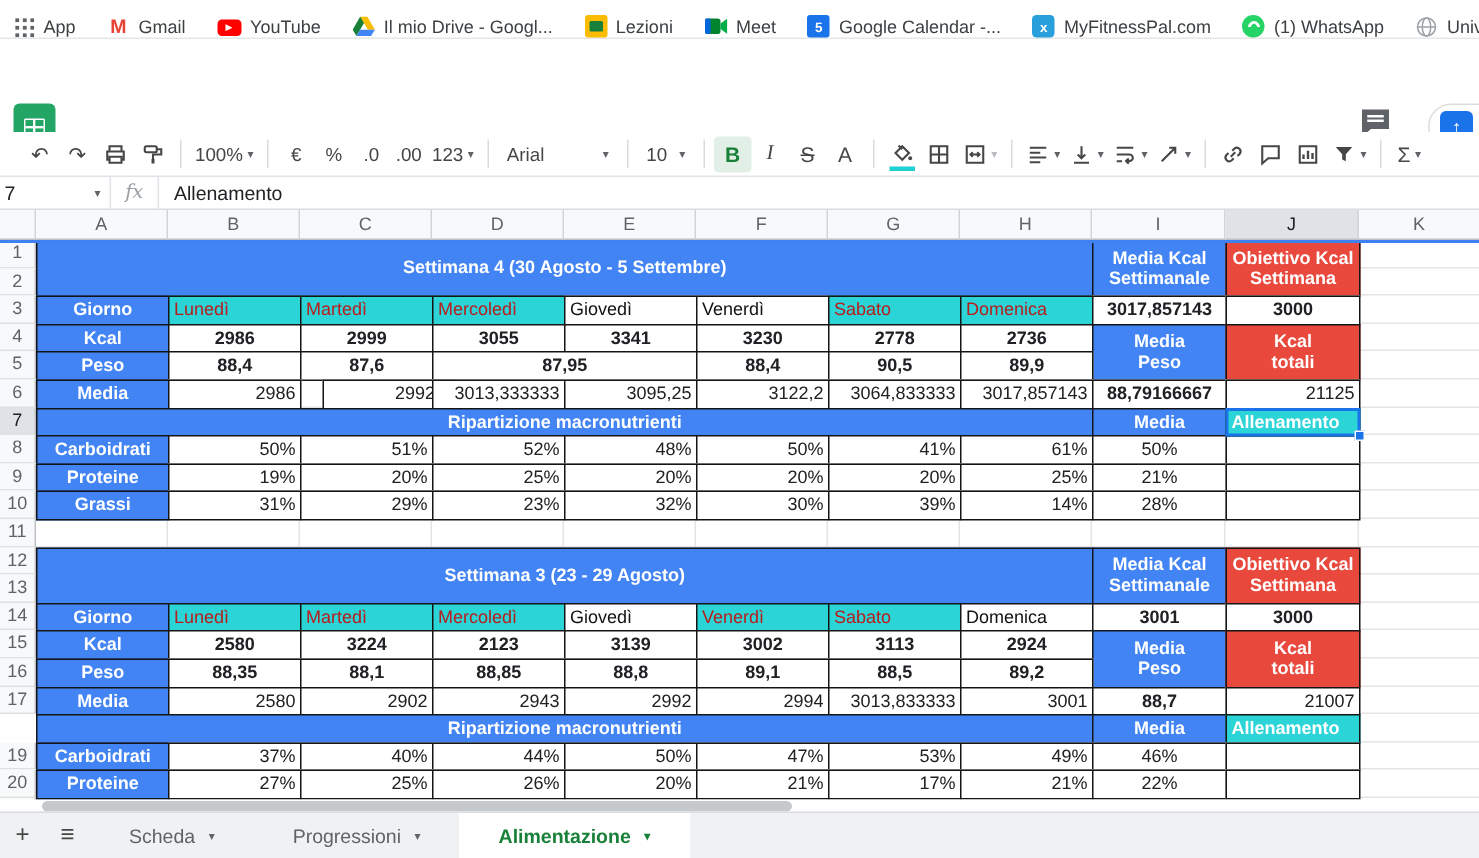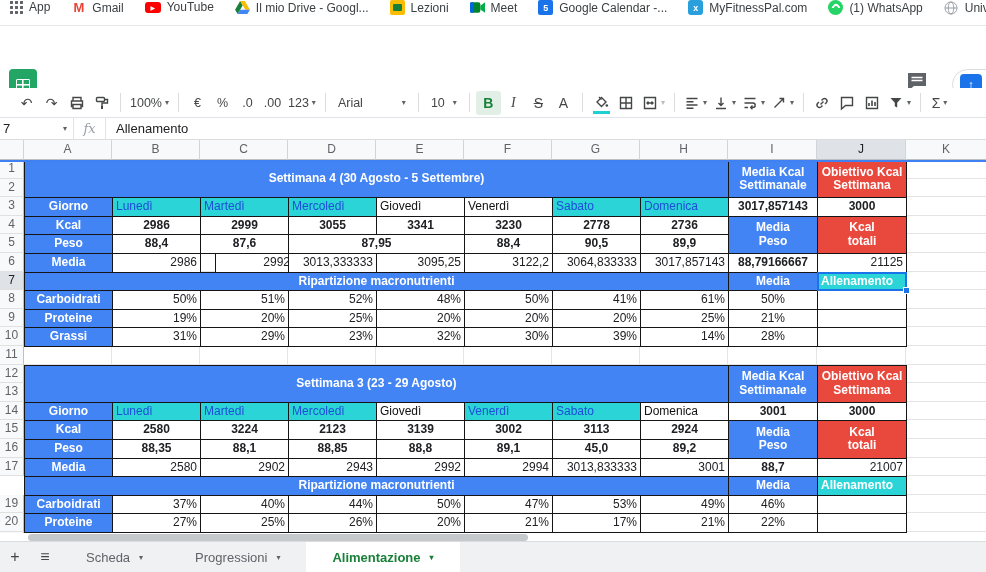--- a/index.html
+++ b/index.html
@@ -1,21 +1,21 @@
 <!DOCTYPE html>
 <html><head>
 <meta charset="utf-8">
 <style>
   * { margin:0; padding:0; box-sizing:border-box; }
   html,body { width:986px; height:572px; overflow:hidden; background:#fff;
     font-family:"Liberation Sans", sans-serif; color:#202124; position:relative; }
 
   
   #bookmarks-bar { position:absolute; top:0; left:0; width:986px; height:26px;
-    background:#fff; border-bottom:1px solid #e4e6e8; display:flex; align-items:flex-start;
+    background:#fff; border-bottom:1px solid #e4e6e8; display:flex; align-items:flex-end;
     padding-left:10px; gap:21px; white-space:nowrap; }
   .bm { display:flex; align-items:center; gap:6px; font-size:12px; color:#3c4043; flex:none; }
   .fav { width:15px; height:15px; border-radius:3px; display:flex; align-items:center;
     justify-content:center; flex:none; overflow:hidden; }
   .f-apps { width:13px; height:13px; border-radius:0;
     background:radial-gradient(circle, #5f6368 1.4px, transparent 1.6px) -1px -1px/5px 5px; }
   .f-gmail { color:#ea4335; font-weight:700; font-size:13px; }
   .f-yt { background:#f00; width:16px; height:11px; border-radius:3px; color:#fff; font-size:6px; }
   .f-cal { background:#1a73e8; color:#fff; font-size:9px; font-weight:700; border-radius:2px; }
   .f-mfp { background:#29a0dc; color:#fff; font-size:9px; font-weight:700; border-radius:3px; }
@@ -81,21 +81,21 @@
   .ch { border-right:1px solid #d2d5d8; border-bottom:1px solid #bdc1c6; }
   .rh { border-right:1px solid #bdc1c6; border-bottom:1px solid #e0e0e0; }
   .sel-h { background:#dfe3e8; color:#202124; }
   .bg { border-right:1px solid #e4e4e5; border-bottom:1px solid #e4e4e5; }
   .cell { display:flex; align-items:center; padding:0 3px; border:1px solid #151515;
     white-space:pre-line; overflow:hidden; z-index:2; background:#fff; }
   .s-hdr  { background:#4384f4; color:#fff; font-weight:700; justify-content:center; text-align:center; }
   .s-hdr2 { background:#4384f4; color:#fff; font-weight:700; justify-content:center; text-align:center; font-size:11px; }
   .s-red2 { background:#e9483d; color:#fff; font-weight:700; justify-content:center; text-align:center; font-size:11px; }
   .s-lbl  { background:#4384f4; color:#fff; font-weight:700; justify-content:center; }
-  .s-cy   { background:#2bd4d6; color:#1d4ed8; }
+  .s-cy   { background:#2bd4d6; color:#b91c1c; }
   .s-wd   { background:#fff; color:#111; }
   .s-nbc  { font-weight:700; justify-content:center; }
   .s-nr   { justify-content:flex-end; }
   .s-pr   { justify-content:flex-end; }
   .s-pc   { justify-content:center; }
   .s-cyl  { background:#2bd4d6; color:#fff; font-weight:700; }
   .s-emp  { background:#fff; }
   .selected { outline:2px solid #1a73e8; outline-offset:-2px; z-index:5; }
   .fill-handle { background:#1a73e8; border:1px solid #fff; z-index:7; }
   .blueline { background:#3f80f2; z-index:4; }
@@ -693,21 +693,21 @@
     <div class="cell s-hdr2" style="left: 728px; top: 280.4px; width: 90px; height: 38.2px;">Media
 Peso</div>
     <div class="cell s-red2" style="left: 817px; top: 280.4px; width: 90px; height: 38.2px;">Kcal
 totali</div>
     <div class="cell s-lbl" style="left: 24px; top: 299px; width: 89px; height: 19.6px;">Peso</div>
     <div class="cell s-nbc" style="left: 112px; top: 299px; width: 89px; height: 19.6px;">88,35</div>
     <div class="cell s-nbc" style="left: 200px; top: 299px; width: 89px; height: 19.6px;">88,1</div>
     <div class="cell s-nbc" style="left: 288px; top: 299px; width: 89px; height: 19.6px;">88,85</div>
     <div class="cell s-nbc" style="left: 376px; top: 299px; width: 89px; height: 19.6px;">88,8</div>
     <div class="cell s-nbc" style="left: 464px; top: 299px; width: 89px; height: 19.6px;">89,1</div>
-    <div class="cell s-nbc" style="left: 552px; top: 299px; width: 89px; height: 19.6px;">45,0</div>
+    <div class="cell s-nbc" style="left: 552px; top: 299px; width: 89px; height: 19.6px;">88,5</div>
     <div class="cell s-nbc" style="left: 640px; top: 299px; width: 89px; height: 19.6px;">89,2</div>
     <div class="cell s-lbl" style="left: 24px; top: 317.6px; width: 89px; height: 19.6px;">Media</div>
     <div class="cell s-nr" style="left: 112px; top: 317.6px; width: 89px; height: 19.6px;">2580</div>
     <div class="cell s-nr" style="left: 200px; top: 317.6px; width: 89px; height: 19.6px;">2902</div>
     <div class="cell s-nr" style="left: 288px; top: 317.6px; width: 89px; height: 19.6px;">2943</div>
     <div class="cell s-nr" style="left: 376px; top: 317.6px; width: 89px; height: 19.6px;">2992</div>
     <div class="cell s-nr" style="left: 464px; top: 317.6px; width: 89px; height: 19.6px;">2994</div>
     <div class="cell s-nr" style="left: 552px; top: 317.6px; width: 89px; height: 19.6px;">3013,833333</div>
     <div class="cell s-nr" style="left: 640px; top: 317.6px; width: 89px; height: 19.6px;">3001</div>
     <div class="cell s-nbc" style="left: 728px; top: 317.6px; width: 90px; height: 19.6px;">88,7</div>

